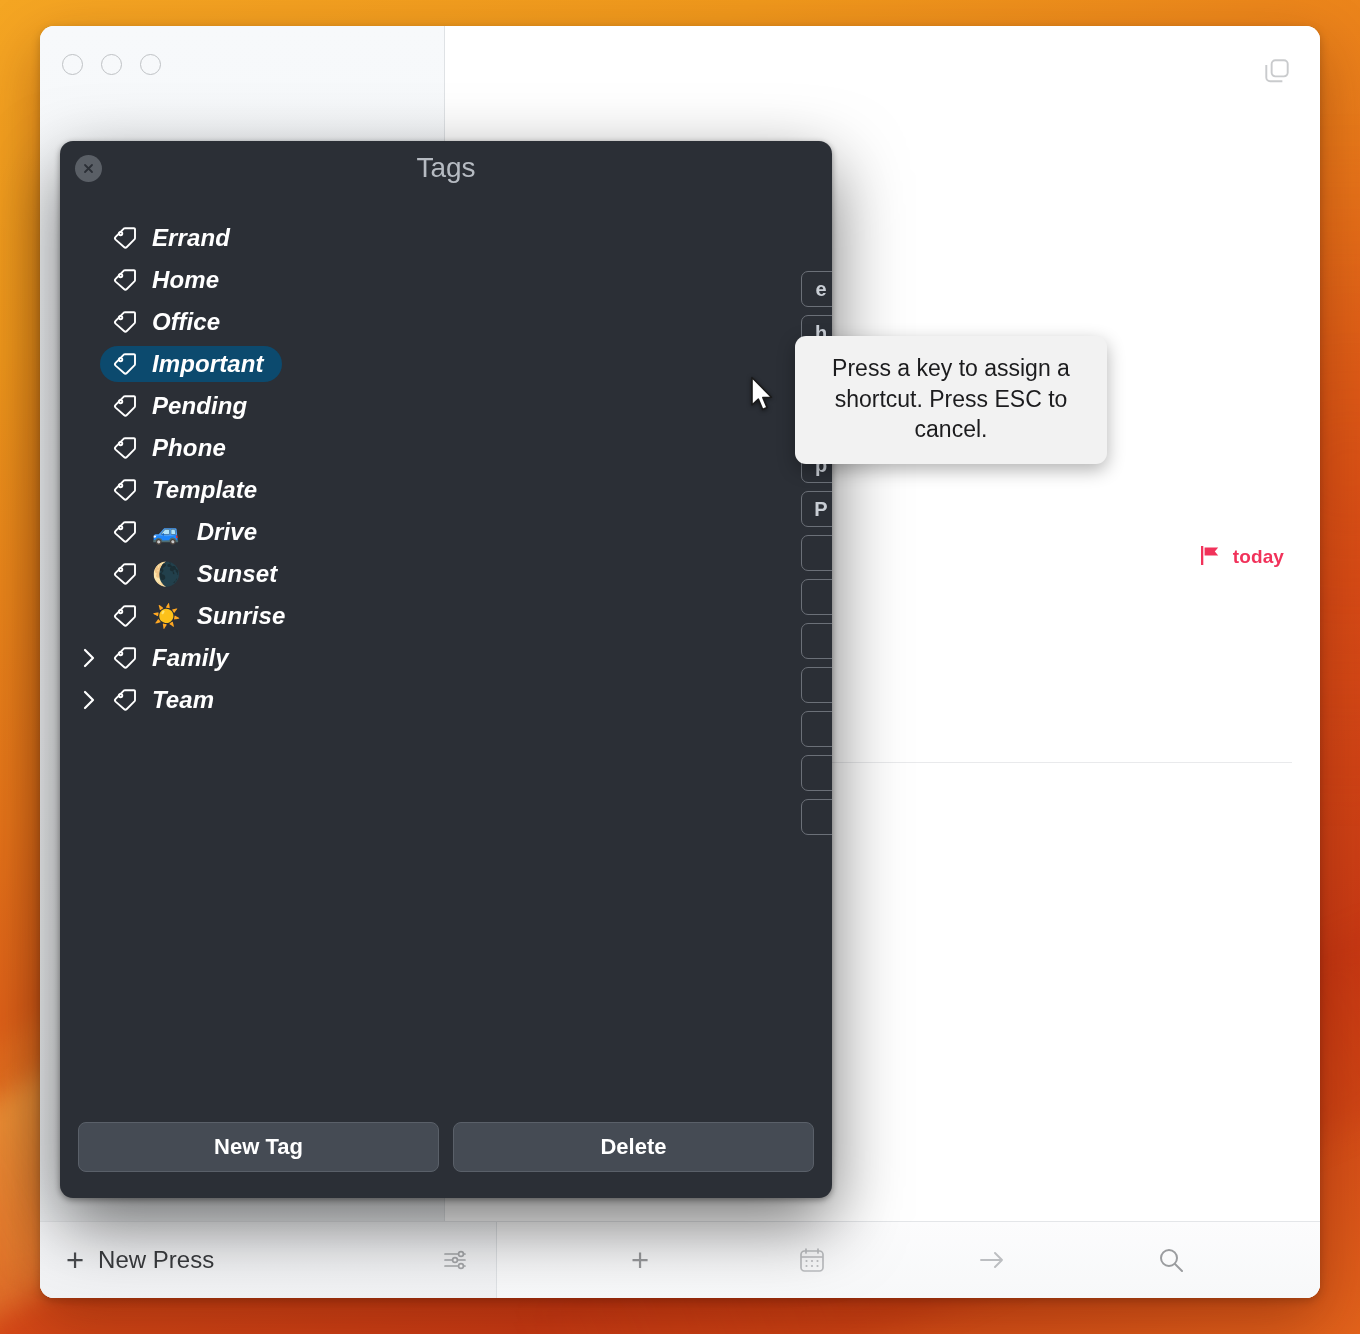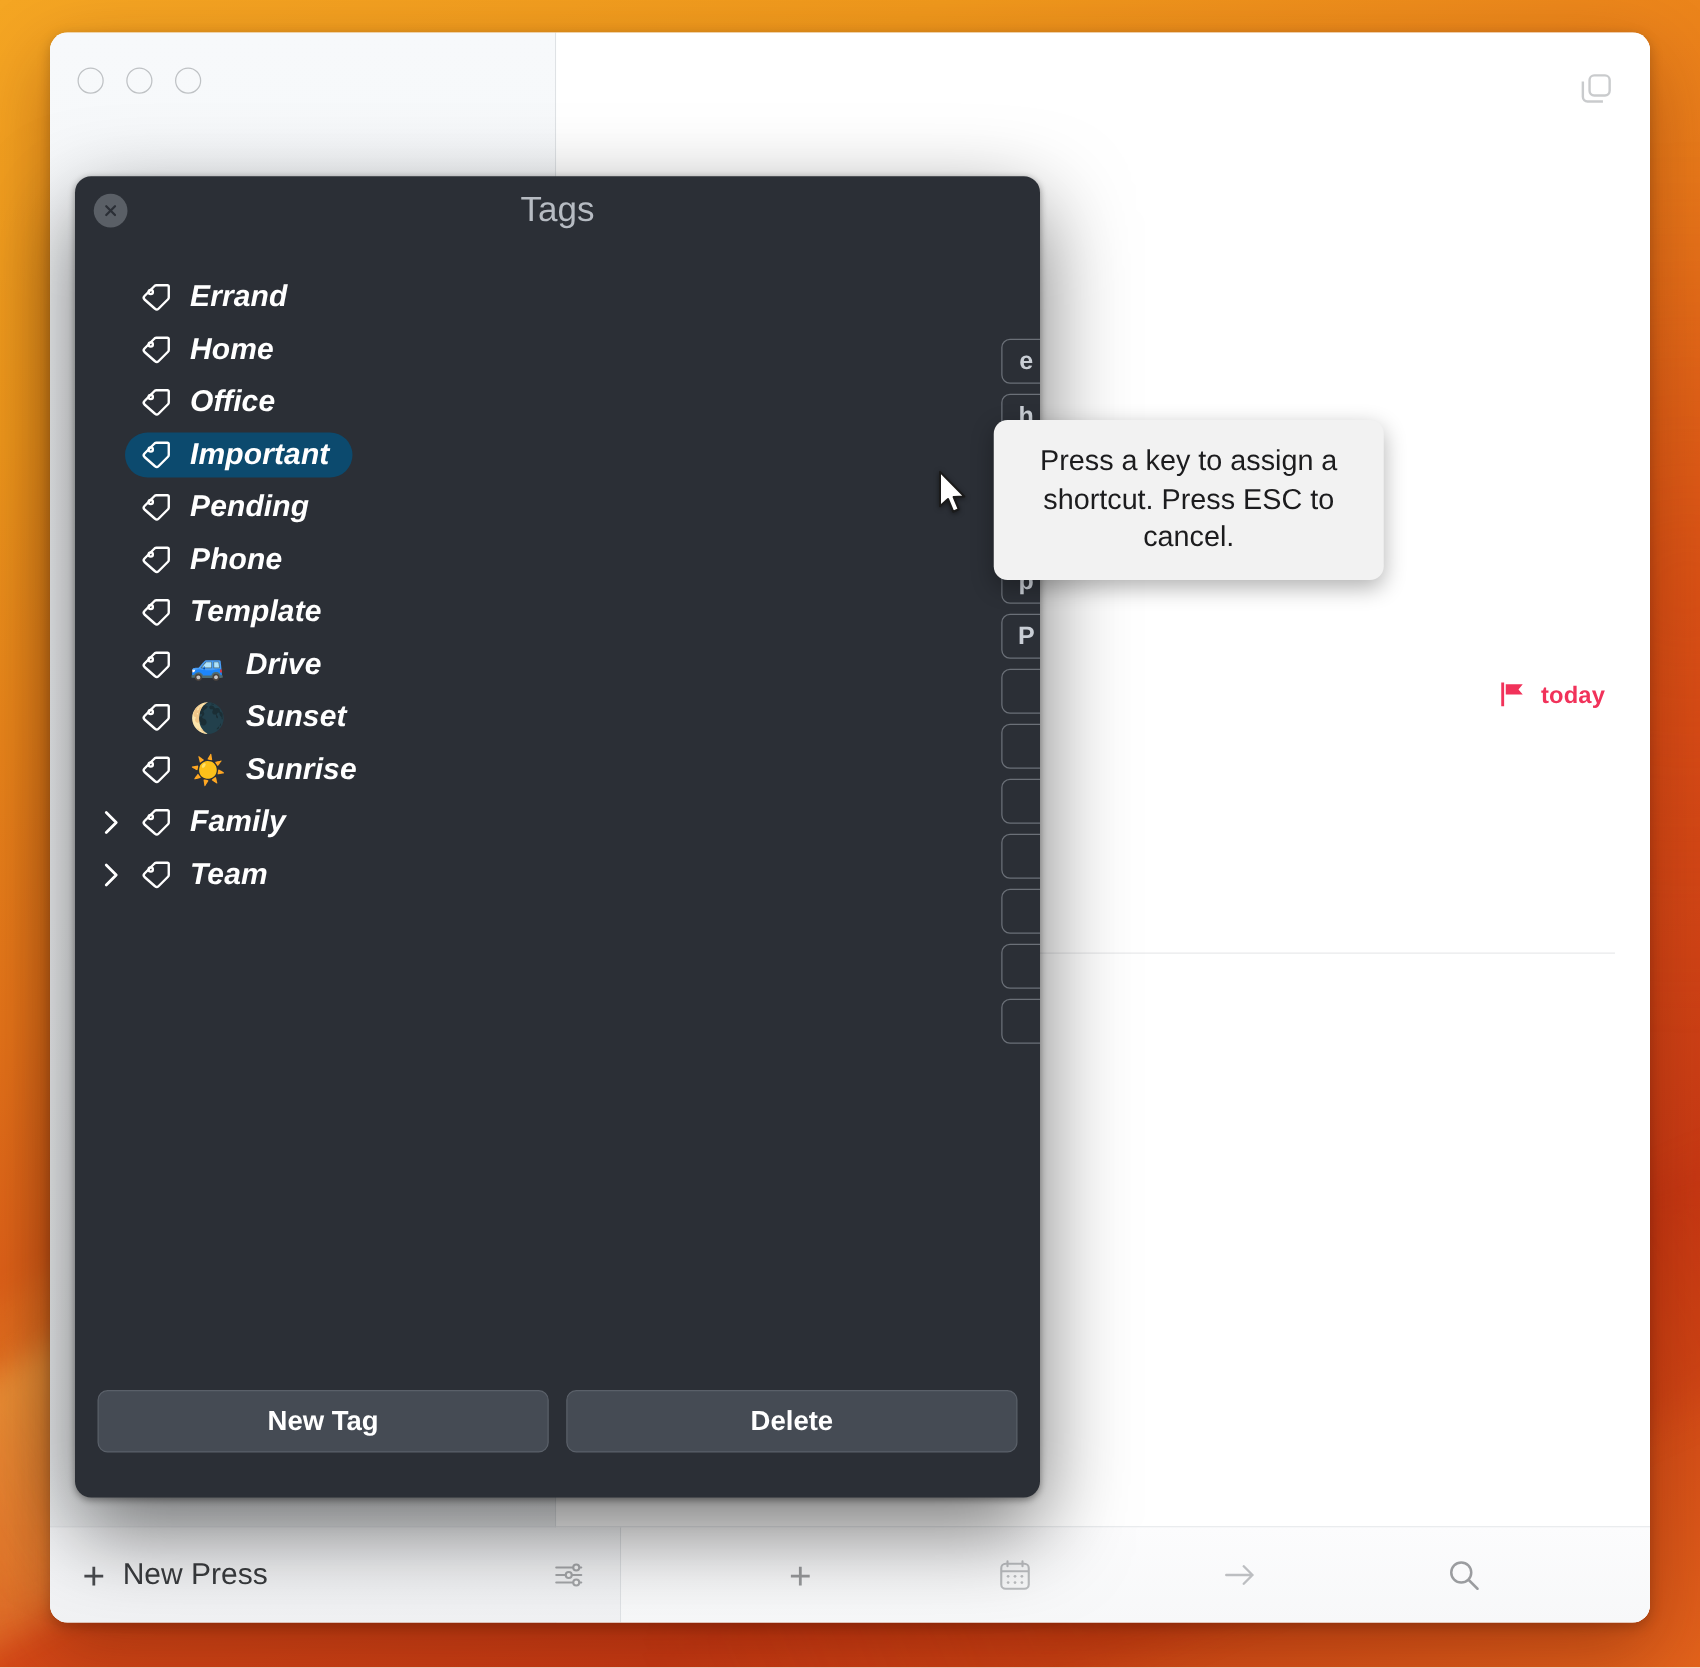--- a/index.html
+++ b/index.html
@@ -221,21 +221,21 @@
   .key-box.active {
     background: #3b82f6;
     border-color: #3b82f6;
     color: transparent;
   }
 
   .dlg-footer {
     position: absolute; left: 0; right: 0; bottom: 0;
     height: 92px;
     display: flex; gap: 14px;
-    padding: 0 18px 36px 18px;
+    padding: 0 18px 26px 18px;
     box-sizing: border-box;
     align-items: flex-end;
   }
   .dlg-btn {
     flex: 1;
     height: 48px;
     border-radius: 8px;
     background: #454b54;
     border: 1px solid #5a6069;
     color: #ffffff;

